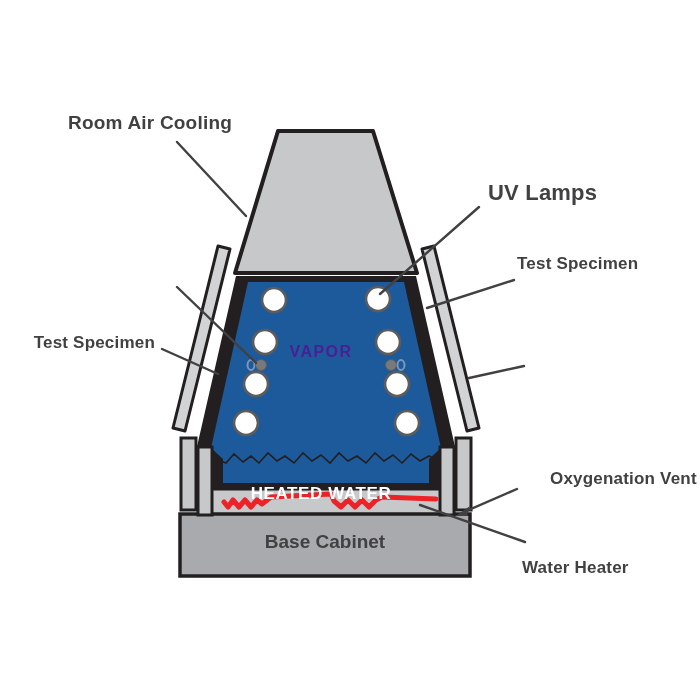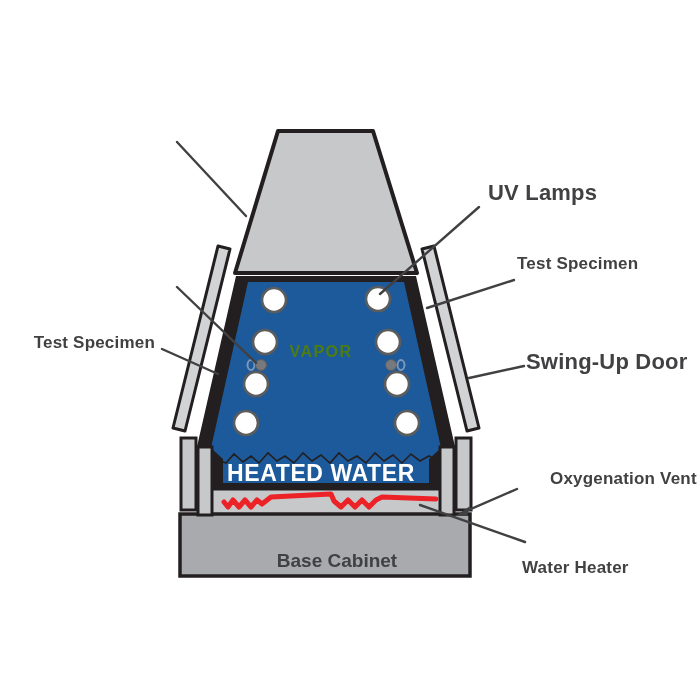--- a/index.html
+++ b/index.html
@@ -20,22 +20,22 @@
   }
   .lbl.right-align{text-align:right;}
   .lbl-19{font-size:19px;letter-spacing:.2px;}
   .lbl-18{font-size:22px;letter-spacing:.2px;}
   .lbl-17{font-size:17px;letter-spacing:.2px;}
   .sub{
     font-size:13px;font-weight:normal;letter-spacing:0;
     margin-top:2px;color:#414042;
   }
   .center-x{transform:translateX(-50%);}
-  #vapor-label{color:#4d7c0f;font-size:16px;letter-spacing:1.5px;}
-  #heated-water-label{color:#ffffff;font-size:23px;letter-spacing:.6px;}
+  #vapor-label{color:#4c1d95;font-size:16px;letter-spacing:1.5px;}
+  #heated-water-label{color:#ffffff;font-size:17px;letter-spacing:.6px;margin-top:24px;}
   #base-cabinet-label{font-size:19px;}
 </style>
 </head>
 <body>
 
 <div id="stage">
 
   <svg id="machine-svg" width="700" height="700" viewBox="0 0 700 700">
 
     <polygon points="278,131 373,131 417,273 235,273" fill="#c7c8ca" stroke="#231f20" stroke-width="4" stroke-linejoin="round"></polygon>
@@ -86,33 +86,33 @@
       <line x1="162" y1="349" x2="218" y2="374"></line>
       <line x1="479" y1="207" x2="380" y2="294"></line>
       <line x1="514" y1="280" x2="427" y2="308"></line>
       <line x1="524" y1="366" x2="469" y2="378"></line>
       <line x1="517" y1="489" x2="464" y2="512"></line>
       <line x1="420" y1="505" x2="525" y2="542"></line>
     </g>
     <polygon points="457,515 470,506 467,516" fill="#414042"></polygon>
   </svg>
 
+  <div class="lbl right-align lbl-19" style="right:468px;top:113px;">Room Air Cooling</div>
 
 
   <div class="lbl right-align lbl-17" style="right:545px;top:334px;">Test Specimen</div>
 
   <div class="lbl lbl-18" style="left:488px;top:181px;">UV Lamps</div>
 
   <div class="lbl lbl-17" style="left:517px;top:255px;">Test Specimen</div>
 
-  <div class="lbl lbl-18" style="left:526px;top:350px;">Swing-Up Door</div>
 
   <div class="lbl lbl-17" style="left:550px;top:470px;">Oxygenation Vent</div>
 
   <div class="lbl lbl-17" style="left:522px;top:559px;">Water Heater</div>
 
-  <div id="base-cabinet-label" class="lbl center-x" style="left:325px;top:551px;margin-left:12px;">Base Cabinet</div>
+  <div id="base-cabinet-label" class="lbl center-x" style="left:325px;top:532px;">Base Cabinet</div>
 
   <div id="vapor-label" class="lbl center-x" style="left:321px;top:343px;">VAPOR</div>
 
   <div id="heated-water-label" class="lbl center-x" style="left:321px;top:461px;">HEATED WATER</div>
 
 </div>
 
 </body></html>

